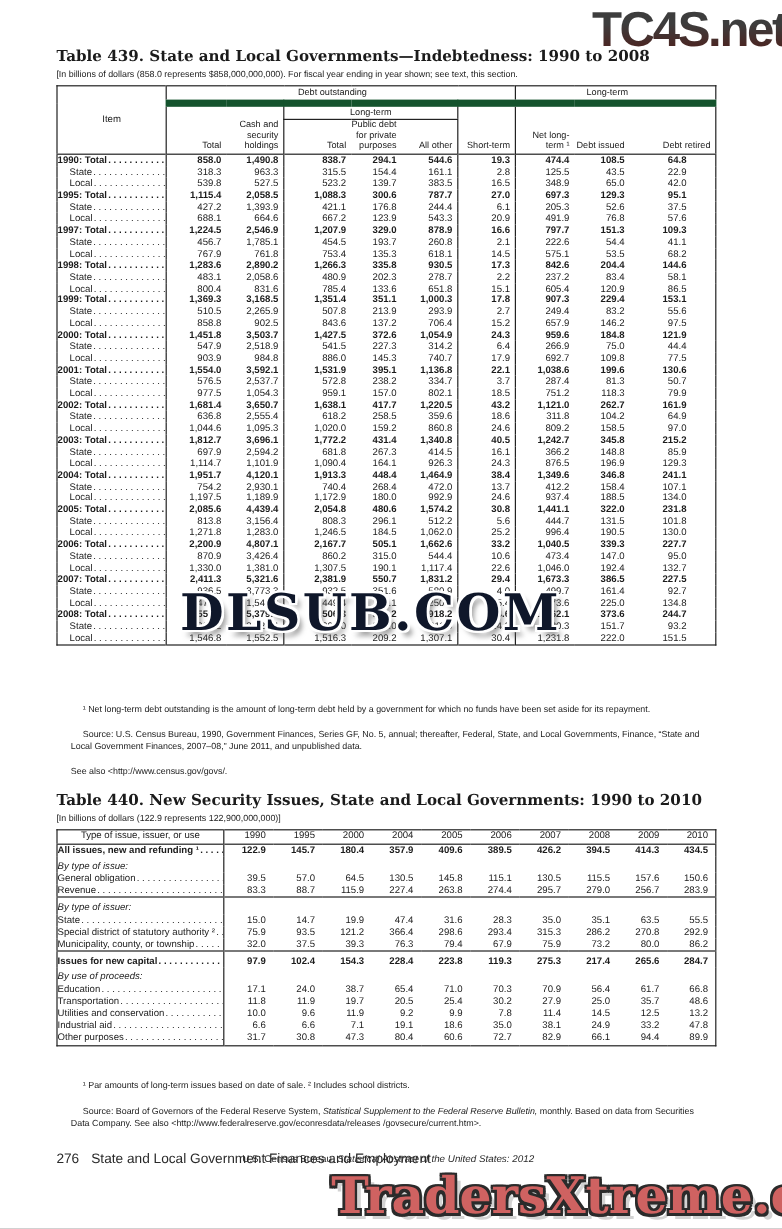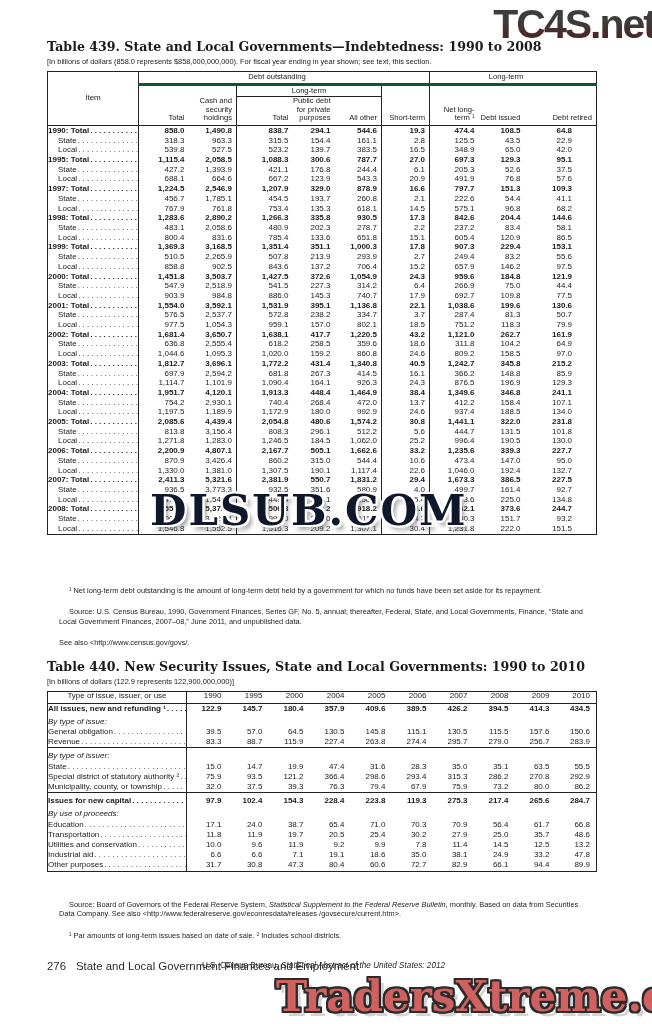--- a/index.html
+++ b/index.html
@@ -7,21 +7,21 @@
         font-family:"Liberation Sans",sans-serif;color:#1b1b1b;}
   .sec{position:absolute;left:47px;width:549px;}
   .tbltitle{font-family:"DejaVu Serif",serif;font-weight:bold;font-size:12.6px;line-height:14px;margin:0 0 3px 0;}
   .note{font-size:7.4px;line-height:9px;}
 
   table{border-collapse:collapse;table-layout:fixed;width:549px;margin-top:5px;}
   th,td{padding:0;font-size:8px;}
   .t439{border:1.2px solid #222;}
   .t440{border:1.2px solid #222;}
   thead th{font-weight:normal;font-size:7.6px;line-height:8.6px;}
-  .grp{text-align:center;border-bottom:3px solid #14532d;padding:1px 14px 1px 0;}
+  .grp{text-align:center;border-bottom:6px solid #14532d;padding:1px 14px 1px 0;}
   .subgrp{text-align:center;border-bottom:1px solid #222;padding:1px 0 1px 0;vertical-align:bottom;}
   th.h{text-align:right;vertical-align:bottom;padding:0 4px 2px 0;}
   th.itemh{text-align:center;vertical-align:middle;font-size:8px;}
   thead{border-bottom:1px solid #222;}
   .bl{border-left:1px solid #222;}
   .cashw{padding-left:12px;}
   .retired{padding-left:22px;padding-right:24px;}
 
   td.num{text-align:right;padding-right:4px;line-height:9.7px;white-space:nowrap;}
   .t439 td.num:last-child{padding-right:24px;}
@@ -251,21 +251,21 @@
                 <span class="dots">. . . . . . . . . . . . . . . . . . . . . . . . . . . . . . . . . . . . . . . .</span>
               </div>
             </td>
             <td class="num bl">767.9</td>
             <td class="num">761.8</td>
             <td class="num bl">753.4</td>
             <td class="num">135.3</td>
             <td class="num">618.1</td>
             <td class="num bl">14.5</td>
             <td class="num bl">575.1</td>
-            <td class="num">96.8</td>
+            <td class="num">53.5</td>
             <td class="num">68.2</td>
           </tr>
           <tr class="b">
             <td class="lbl">
               <div class="lw">
                 <span>1998: Total</span>
                 <span class="dots">. . . . . . . . . . . . . . . . . . . . . . . . . . . . . . . . . . . . . . . .</span>
               </div>
             </td>
             <td class="num bl">1,283.6</td>
@@ -675,21 +675,21 @@
                 <span>2006: Total</span>
                 <span class="dots">. . . . . . . . . . . . . . . . . . . . . . . . . . . . . . . . . . . . . . . .</span>
               </div>
             </td>
             <td class="num bl">2,200.9</td>
             <td class="num">4,807.1</td>
             <td class="num bl">2,167.7</td>
             <td class="num">505.1</td>
             <td class="num">1,662.6</td>
             <td class="num bl">33.2</td>
-            <td class="num bl">1,235.6</td>
+            <td class="num bl">1,040.5</td>
             <td class="num">339.3</td>
             <td class="num">227.7</td>
           </tr>
           <tr>
             <td class="lbl ind">
               <div class="lw">
                 <span>State</span>
                 <span class="dots">. . . . . . . . . . . . . . . . . . . . . . . . . . . . . . . . . . . . . . . .</span>
               </div>
             </td>
@@ -1119,22 +1119,22 @@
             <td class="num">82.9</td>
             <td class="num">66.1</td>
             <td class="num">94.4</td>
             <td class="num">89.9</td>
           </tr>
         </tbody>
     </table>
   </div>
 
   <div class="sec fn" style="top:888px;">
+    <p>¹ Par amounts of long-term issues based on date of sale. ² Includes school districts.</p>
     <p><span>Source: Board of Governors of the Federal Reserve System, </span><span class="it" style="font-style:italic">Statistical Supplement to the Federal Reserve Bulletin,</span><span> monthly. Based on data from Securities Data Company. See also &lt;http://www.federalreserve.gov/econresdata/releases /govsecure/current.htm&gt;.</span></p>
-    <p>¹ Par amounts of long-term issues based on date of sale. ² Includes school districts.</p>
   </div>
 
   <div class="footer-line">
     <span class="pagenum">276</span><span>State and Local Government Finances and Employment</span>
   </div>
   <div class="attrib">
     <span>U.S. Census Bureau, </span><span class="it">Statistical Abstract of the United States: 2012</span>
   </div>
 
   <div class="wm wm-top">TC4S.net</div>

